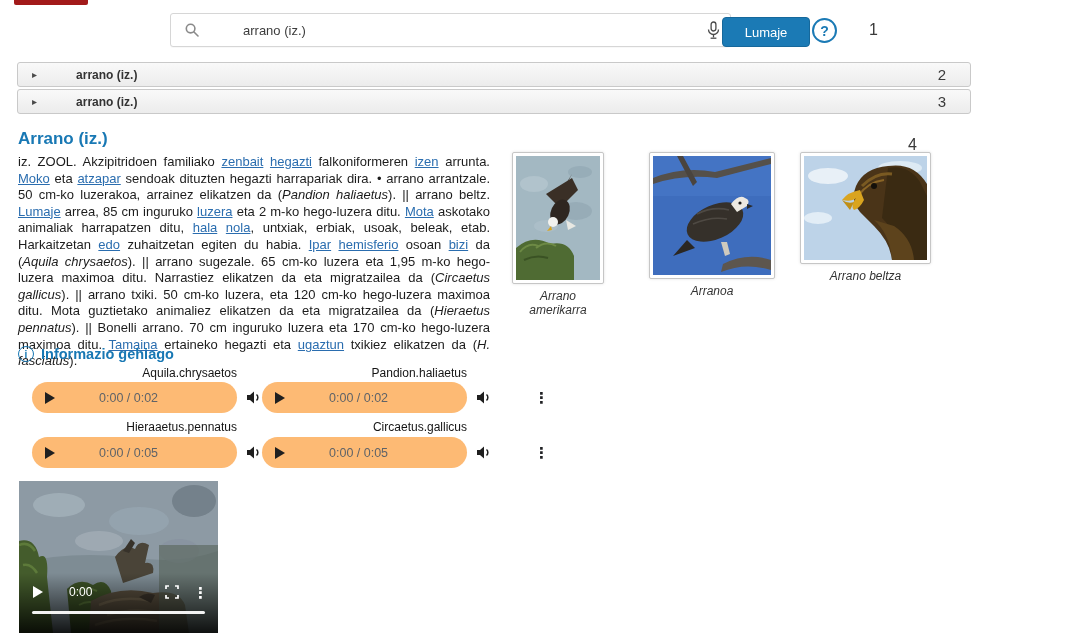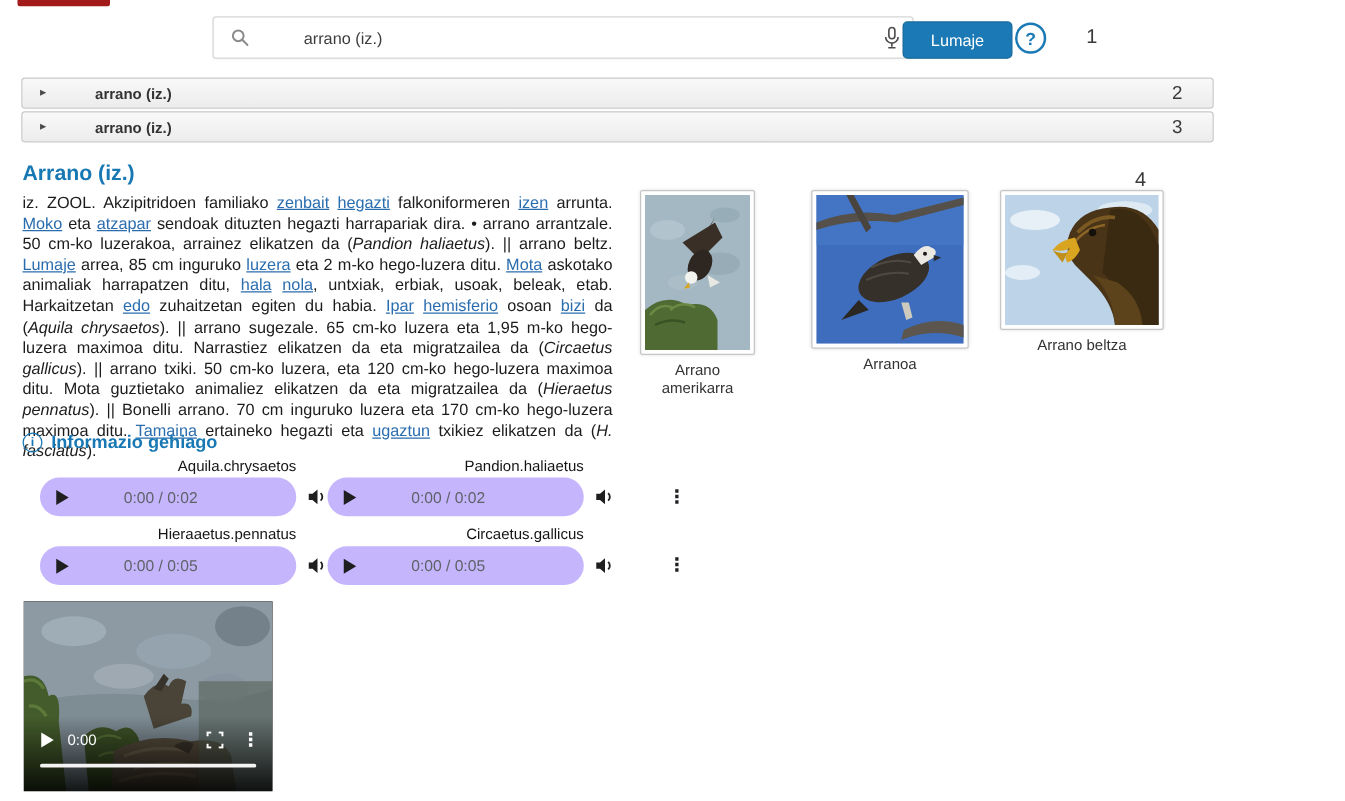--- a/index.html
+++ b/index.html
@@ -38,45 +38,45 @@
   .entry-title{left:18px;top:129px;font-size:17px;font-weight:bold;color:#1878b4;}
   .definition{left:18px;top:154px;width:472px;font-size:13px;line-height:16.6px;text-align:justify;color:#1c1c1c;}
   .definition a.lnk{color:#2a6daf;text-decoration:underline;cursor:pointer;}
   .definition .bld{font-weight:normal;}
   .definition .itl{font-style:italic;}
 
   
   .fig{position:absolute;}
   .fig-frame{border:1px solid #c6c6c6;border-radius:2px;background:#fff;padding:3px;box-shadow:0 0 3px rgba(0,0,0,.12);cursor:pointer;}
   .fig-frame svg{display:block;}
-  .fig-caption{margin-top:5px;text-align:center;font-size:12px;color:#333;}
+  .fig-caption{margin-top:5px;text-align:center;font-size:12px;color:#333;font-style:italic;}
 
   
   .info-head{left:18px;top:346px;display:flex;align-items:center;gap:7px;color:#1878b4;}
   .info-i{width:14px;height:14px;border:1.5px solid #1878b4;border-radius:50%;font-size:10px;font-weight:bold;
     display:flex;align-items:center;justify-content:center;}
   .info-txt{font-size:14.5px;font-weight:bold;}
 
   .aud-label{width:205px;text-align:right;font-size:12px;color:#141414;}
-  .aud{width:205px;height:31px;border-radius:16px;background:#c4b5fd;display:flex;align-items:center;
+  .aud{width:205px;height:31px;border-radius:16px;background:#fdba74;display:flex;align-items:center;
     padding:0 12px 0 13px;box-sizing:border-box;}
   .aud .play{width:0;height:0;border-top:6px solid transparent;border-bottom:6px solid transparent;
     border-left:10px solid #1f1f1f;margin-right:12px;cursor:pointer;}
   .aud .time{font-size:12.5px;color:#5f6368;white-space:nowrap;margin-right:11px;}
   .aud .track{width:38px;height:3px;background:#4d5156;border-radius:2px;margin-right:13px;cursor:pointer;}
   .aud .vol{cursor:pointer;margin-right:10px;display:flex;}
   .kebab{font-size:15px;font-weight:bold;color:#202124;cursor:pointer;line-height:1;}
 
   
   .video{left:19px;top:481px;width:199px;height:152px;background:#000;overflow:hidden;cursor:pointer;}
   .video svg{display:block;}
   .vid-controls{position:absolute;left:0;top:100px;width:100%;height:22px;display:flex;align-items:center;}
   .vid-play{width:0;height:0;border-top:6px solid transparent;border-bottom:6px solid transparent;
     border-left:10px solid #fff;margin-left:14px;cursor:pointer;}
-  .vid-time{color:#fff;font-size:12px;margin-left:11px;}
+  .vid-time{color:#fff;font-size:12px;margin-left:26px;}
   .vid-fs{margin-left:auto;display:flex;cursor:pointer;}
   .vid-kebab{color:#fff;margin:0 10px 0 14px;}
   .vid-bar{position:absolute;left:13px;right:13px;top:130px;height:3px;background:#f3f3f3;border-radius:2px;cursor:pointer;}
 </style>
 </head>
 <body>
 
 <div class="abs logo-partial"></div>
 
 <div class="abs search-box">

